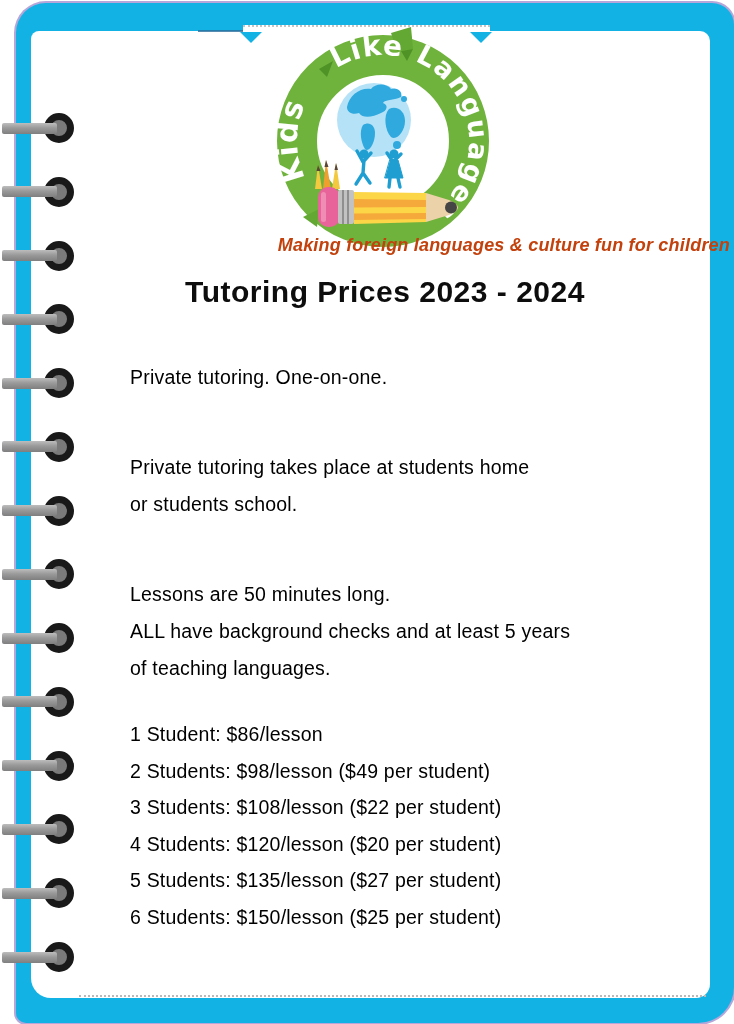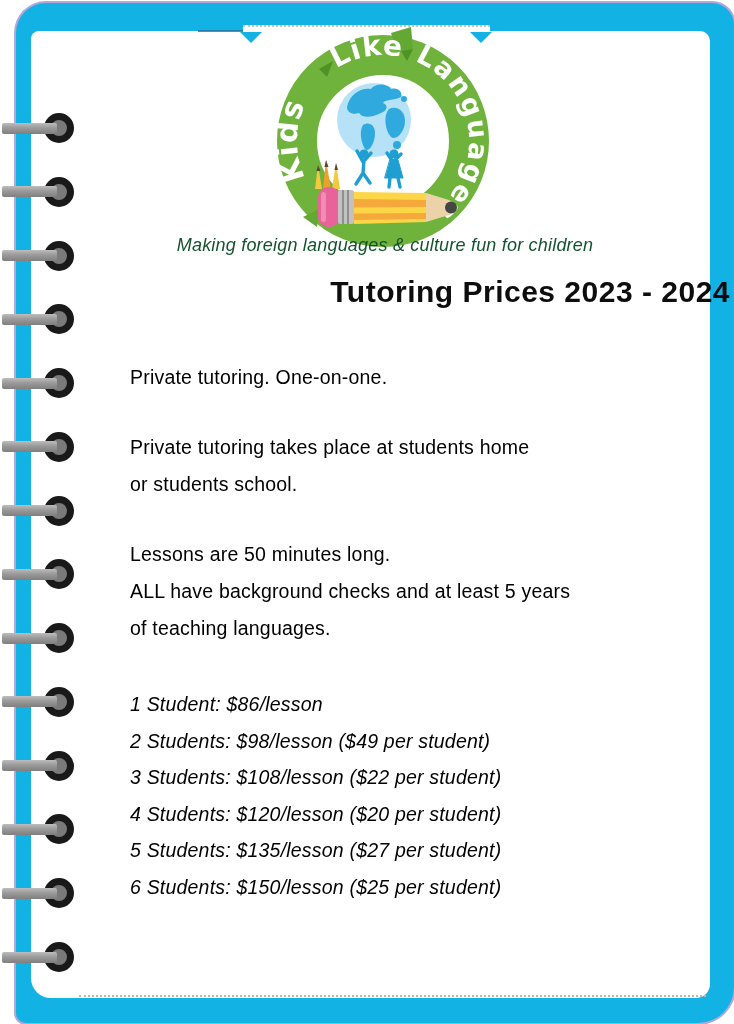--- a/index.html
+++ b/index.html
@@ -20,29 +20,29 @@
   .flare{position:absolute;top:32px;width:22px;height:11px;background:#12b3e4;
          clip-path:polygon(0 0,100% 0,50% 100%);}
   .flare-l{left:240px;} .flare-r{left:470px;}
   .band-shadow{position:absolute;left:198px;top:30px;width:45px;height:2px;background:#2c6f9e;opacity:.8;}
   
   .ring-bar{position:absolute;left:2px;width:55px;height:11px;border-radius:2px;
             background:linear-gradient(#bdbdbd,#9a9a9a 45%,#7f7f7f);z-index:6;}
   .ring-knob{position:absolute;left:44px;width:30px;height:30px;border-radius:50%;
              background:#7a7a7a;border:7px solid #191919;box-sizing:border-box;z-index:5;}
   
-  .tagline{position:absolute;left:40px;top:232px;width:690px;text-align:center;
-           font-style:italic;font-weight:400;font-size:18px;line-height:26px;color:#14532d;
+  .tagline{position:absolute;left:40px;top:232px;width:690px;text-align:right;
+           font-style:italic;font-weight:700;font-size:18px;line-height:26px;color:#c2410c;
            letter-spacing:.2px;}
-  .title{position:absolute;left:40px;top:272px;width:690px;text-align:right;
+  .title{position:absolute;left:40px;top:272px;width:690px;text-align:center;
          font-weight:bold;font-size:30px;line-height:40px;color:#0d0d0d;letter-spacing:.5px;}
   .bodytext{position:absolute;left:130px;top:359px;width:560px;
             font-size:19.5px;line-height:37px;color:#000000;letter-spacing:.2px;}
-  .para{margin-top:33px;}
-  .prices{margin-top:39px;line-height:36.5px;font-style:italic;}
+  .para{margin-top:53px;}
+  .prices{margin-top:29px;line-height:36.5px;}
   .logo-svg{position:absolute;left:263px;top:21px;}
 </style>
 </head>
 <body>
 
 <div class="canvas">
 
   <div class="frame"></div>
 
   <div class="page">

